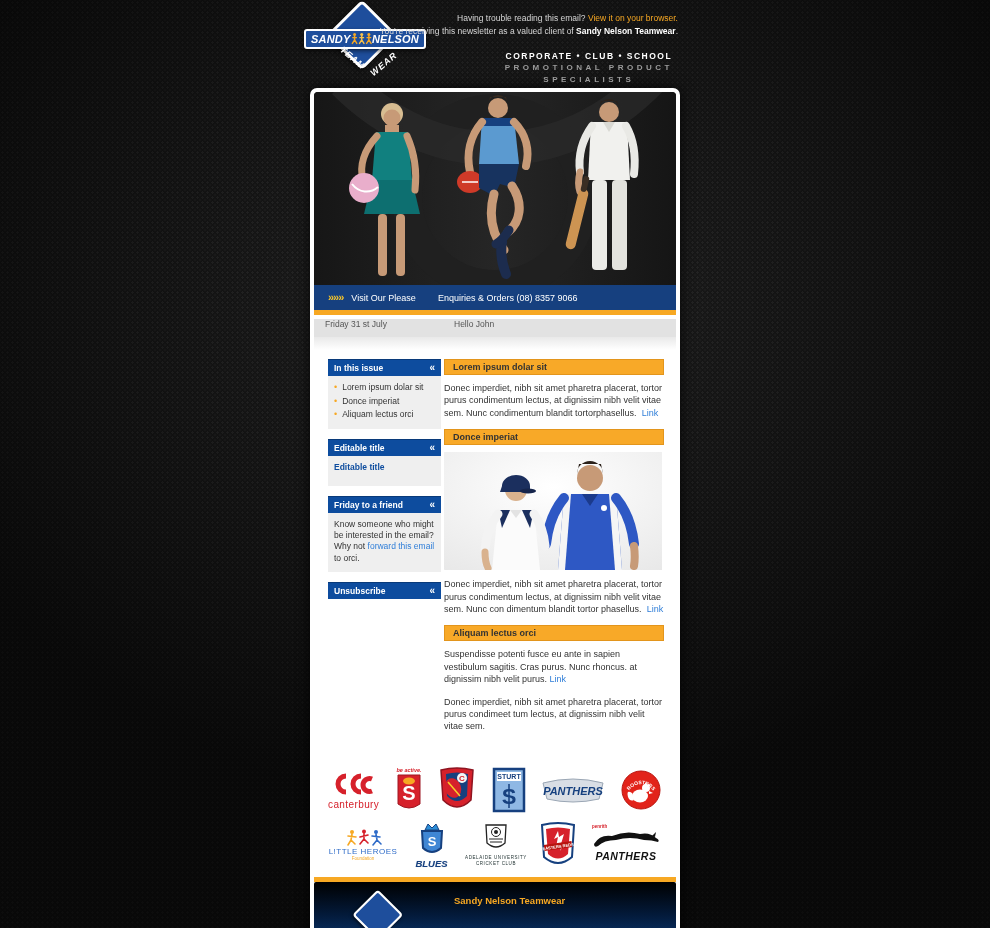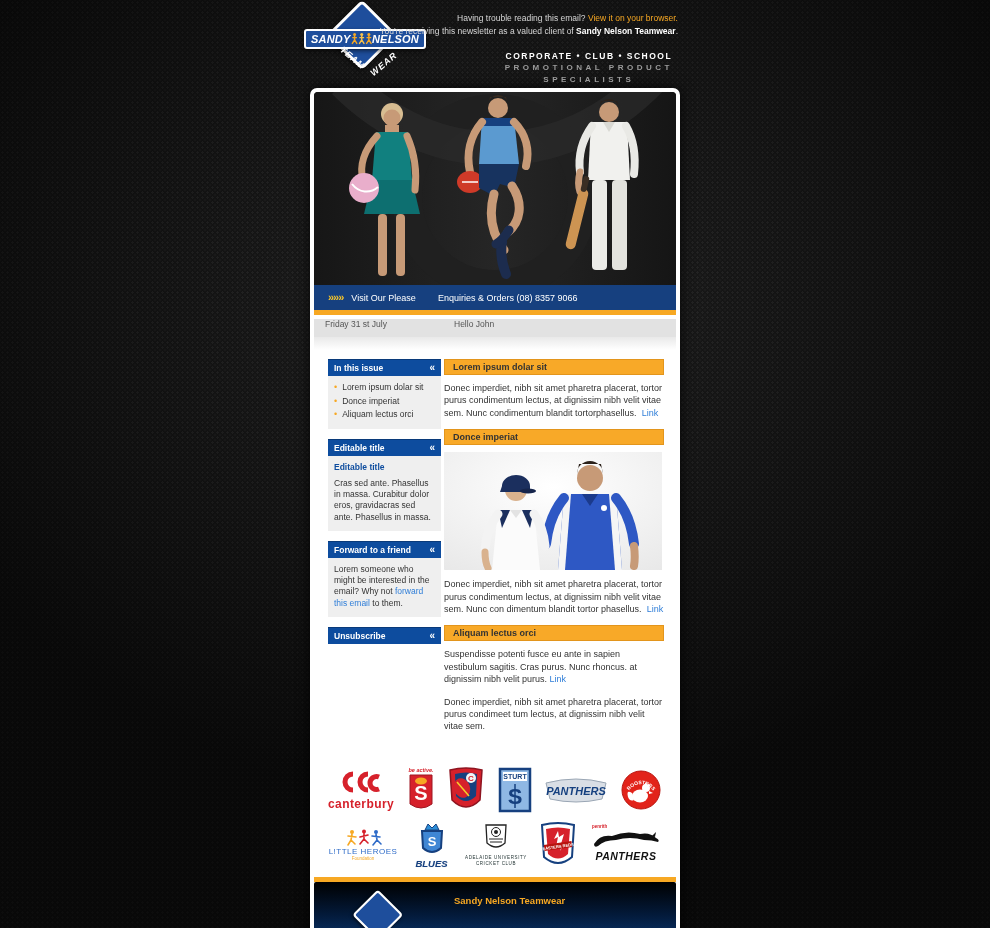--- a/index.html
+++ b/index.html
@@ -72,21 +72,21 @@
   .sec-head{height:16px;line-height:14px;background:#f8a928;border:1px solid #e3951c;color:#333;
     font-size:9px;font-weight:bold;padding-left:8px;margin-bottom:7px}
   .para{font-size:9px;color:#333;line-height:1.38;margin-bottom:10px}
   .photo{margin:1px 0 8px;border-radius:1px;overflow:hidden}
   .photo svg{display:block}
 
   
   .logo-row{display:flex;align-items:center;justify-content:space-between;padding:0 14px;height:55px}
   .logo-row.first{margin-top:6px}
   .logo-item{display:flex;flex-direction:column;align-items:center;justify-content:center;cursor:pointer}
-  .cant-word{color:#d6212b;font-weight:bold;font-size:12px;letter-spacing:.4px;margin-top:2px}
+  .cant-word{color:#d6212b;font-weight:normal;font-size:10px;letter-spacing:.4px;margin-top:2px}
   .lh-word{color:#2e6bc8;font-weight:normal;font-size:8px;letter-spacing:.5px}
   .lh-sub{color:#f7a823;font-size:4.5px;margin-top:0px}
   .blues-word{color:#16407f;font-weight:bold;font-style:italic;font-size:9.5px;text-shadow:0 0 1px #b9c6d8}
   .aucc-words{font-size:4.5px;color:#233;letter-spacing:.6px;text-align:center;line-height:1.5;margin-top:2px}
   .pen-wrap{position:relative}
   .pen-word{color:#111;font-weight:bold;font-style:italic;font-size:10.5px;letter-spacing:.5px}
   .pen-sub{position:absolute;left:2px;top:-4px;color:#d6212b;font-size:4.5px;font-weight:bold}
 
   
   .footer-orange{height:5px;background:#f7a823;margin-top:4px}
@@ -236,31 +236,30 @@
             </ul>
           </div>
 
           <div class="side-box">
             <div class="side-head">
               <span>Editable title</span>
               <span class="col">«</span>
             </div>
             <div class="side-body">
               <div class="sub">Editable title</div>
-              <span>Cras sed ante. Phasellus in massa. Curabitur dolor eros, gravidacras sed ante. Phasellus in massa.</span>
             </div>
           </div>
 
           <div class="side-box">
             <div class="side-head">
-              <span>Forward to a friend</span>
+              <span>Friday to a friend</span>
               <span class="col">«</span>
             </div>
             <div class="side-body">
-              <span>Lorem someone who might be interested in the email? Why not </span><a class="inline">forward this email</a><span> to them.</span>
+              <span>Know someone who might be interested in the email? Why not </span><a class="inline">forward this email</a><span> to orci.</span>
             </div>
           </div>
 
           <div class="side-box">
             <div class="side-head">
               <span>Unsubscribe</span>
               <span class="col">«</span>
             </div>
           </div>
         </aside>

